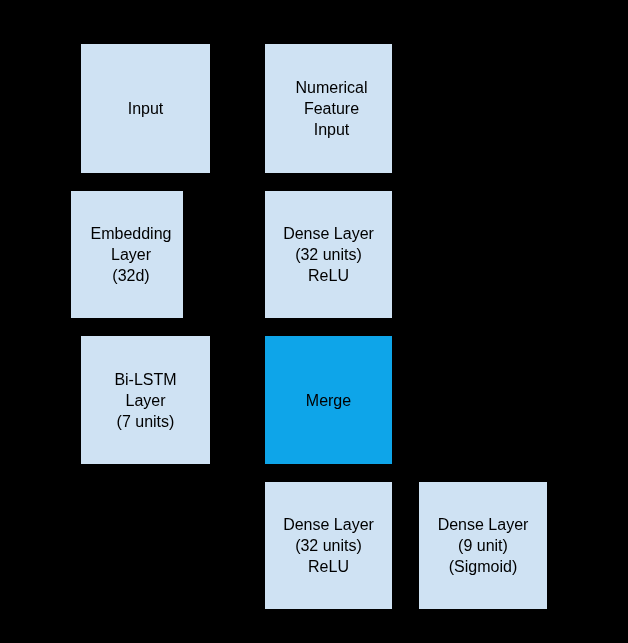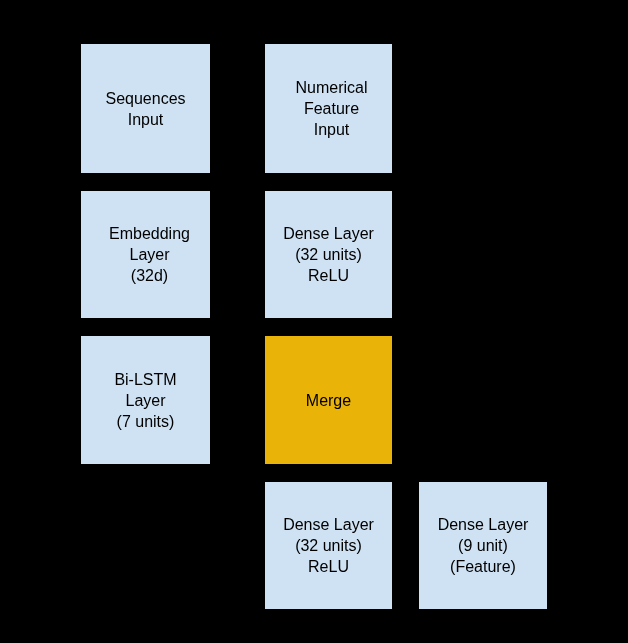--- a/index.html
+++ b/index.html
@@ -29,50 +29,49 @@
     line-height: 21px;
     white-space: nowrap;
   }
 </style>
 </head>
 <body>
 
 <div class="stage" style="background: rgb(0, 0, 0);">
   <div id="nodes">
       <div class="node" style="left: 81px; top: 44px; width: 129px; height: 129px; background: rgb(207, 226, 243); color: rgb(0, 0, 0);">
-        <div class="line">Sequences</div>
         <div class="line">Input</div>
       </div>
       <div class="node" style="left: 265px; top: 44px; width: 127px; height: 129px; background: rgb(207, 226, 243); color: rgb(0, 0, 0); padding-left: 6px;">
         <div class="line">Numerical</div>
         <div class="line">Feature</div>
         <div class="line">Input</div>
       </div>
-      <div class="node" style="left: 81px; top: 191px; width: 129px; height: 127px; background: rgb(207, 226, 243); color: rgb(0, 0, 0); padding-left: 8px;">
+      <div class="node" style="left: 71px; top: 191px; width: 112px; height: 127px; background: rgb(207, 226, 243); color: rgb(0, 0, 0); padding-left: 8px;">
         <div class="line">Embedding</div>
         <div class="line">Layer</div>
         <div class="line">(32d)</div>
       </div>
       <div class="node" style="left: 265px; top: 191px; width: 127px; height: 127px; background: rgb(207, 226, 243); color: rgb(0, 0, 0);">
         <div class="line">Dense Layer</div>
         <div class="line">(32 units)</div>
         <div class="line">ReLU</div>
       </div>
       <div class="node" style="left: 81px; top: 336px; width: 129px; height: 128px; background: rgb(207, 226, 243); color: rgb(0, 0, 0);">
         <div class="line">Bi-LSTM</div>
         <div class="line">Layer</div>
         <div class="line">(7 units)</div>
       </div>
-      <div class="node" style="left: 265px; top: 336px; width: 127px; height: 128px; background: #eab308; color: rgb(0, 0, 0);">
+      <div class="node" style="left: 265px; top: 336px; width: 127px; height: 128px; background: #0ea5e9; color: rgb(0, 0, 0);">
         <div class="line">Merge</div>
       </div>
       <div class="node" style="left: 265px; top: 482px; width: 127px; height: 127px; background: rgb(207, 226, 243); color: rgb(0, 0, 0);">
         <div class="line">Dense Layer</div>
         <div class="line">(32 units)</div>
         <div class="line">ReLU</div>
       </div>
       <div class="node" style="left: 419px; top: 482px; width: 128px; height: 127px; background: rgb(207, 226, 243); color: rgb(0, 0, 0);">
         <div class="line">Dense Layer</div>
         <div class="line">(9 unit)</div>
-        <div class="line">(Feature)</div>
+        <div class="line">(Sigmoid)</div>
       </div>
     </div>
 </div>
 
 </body></html>

